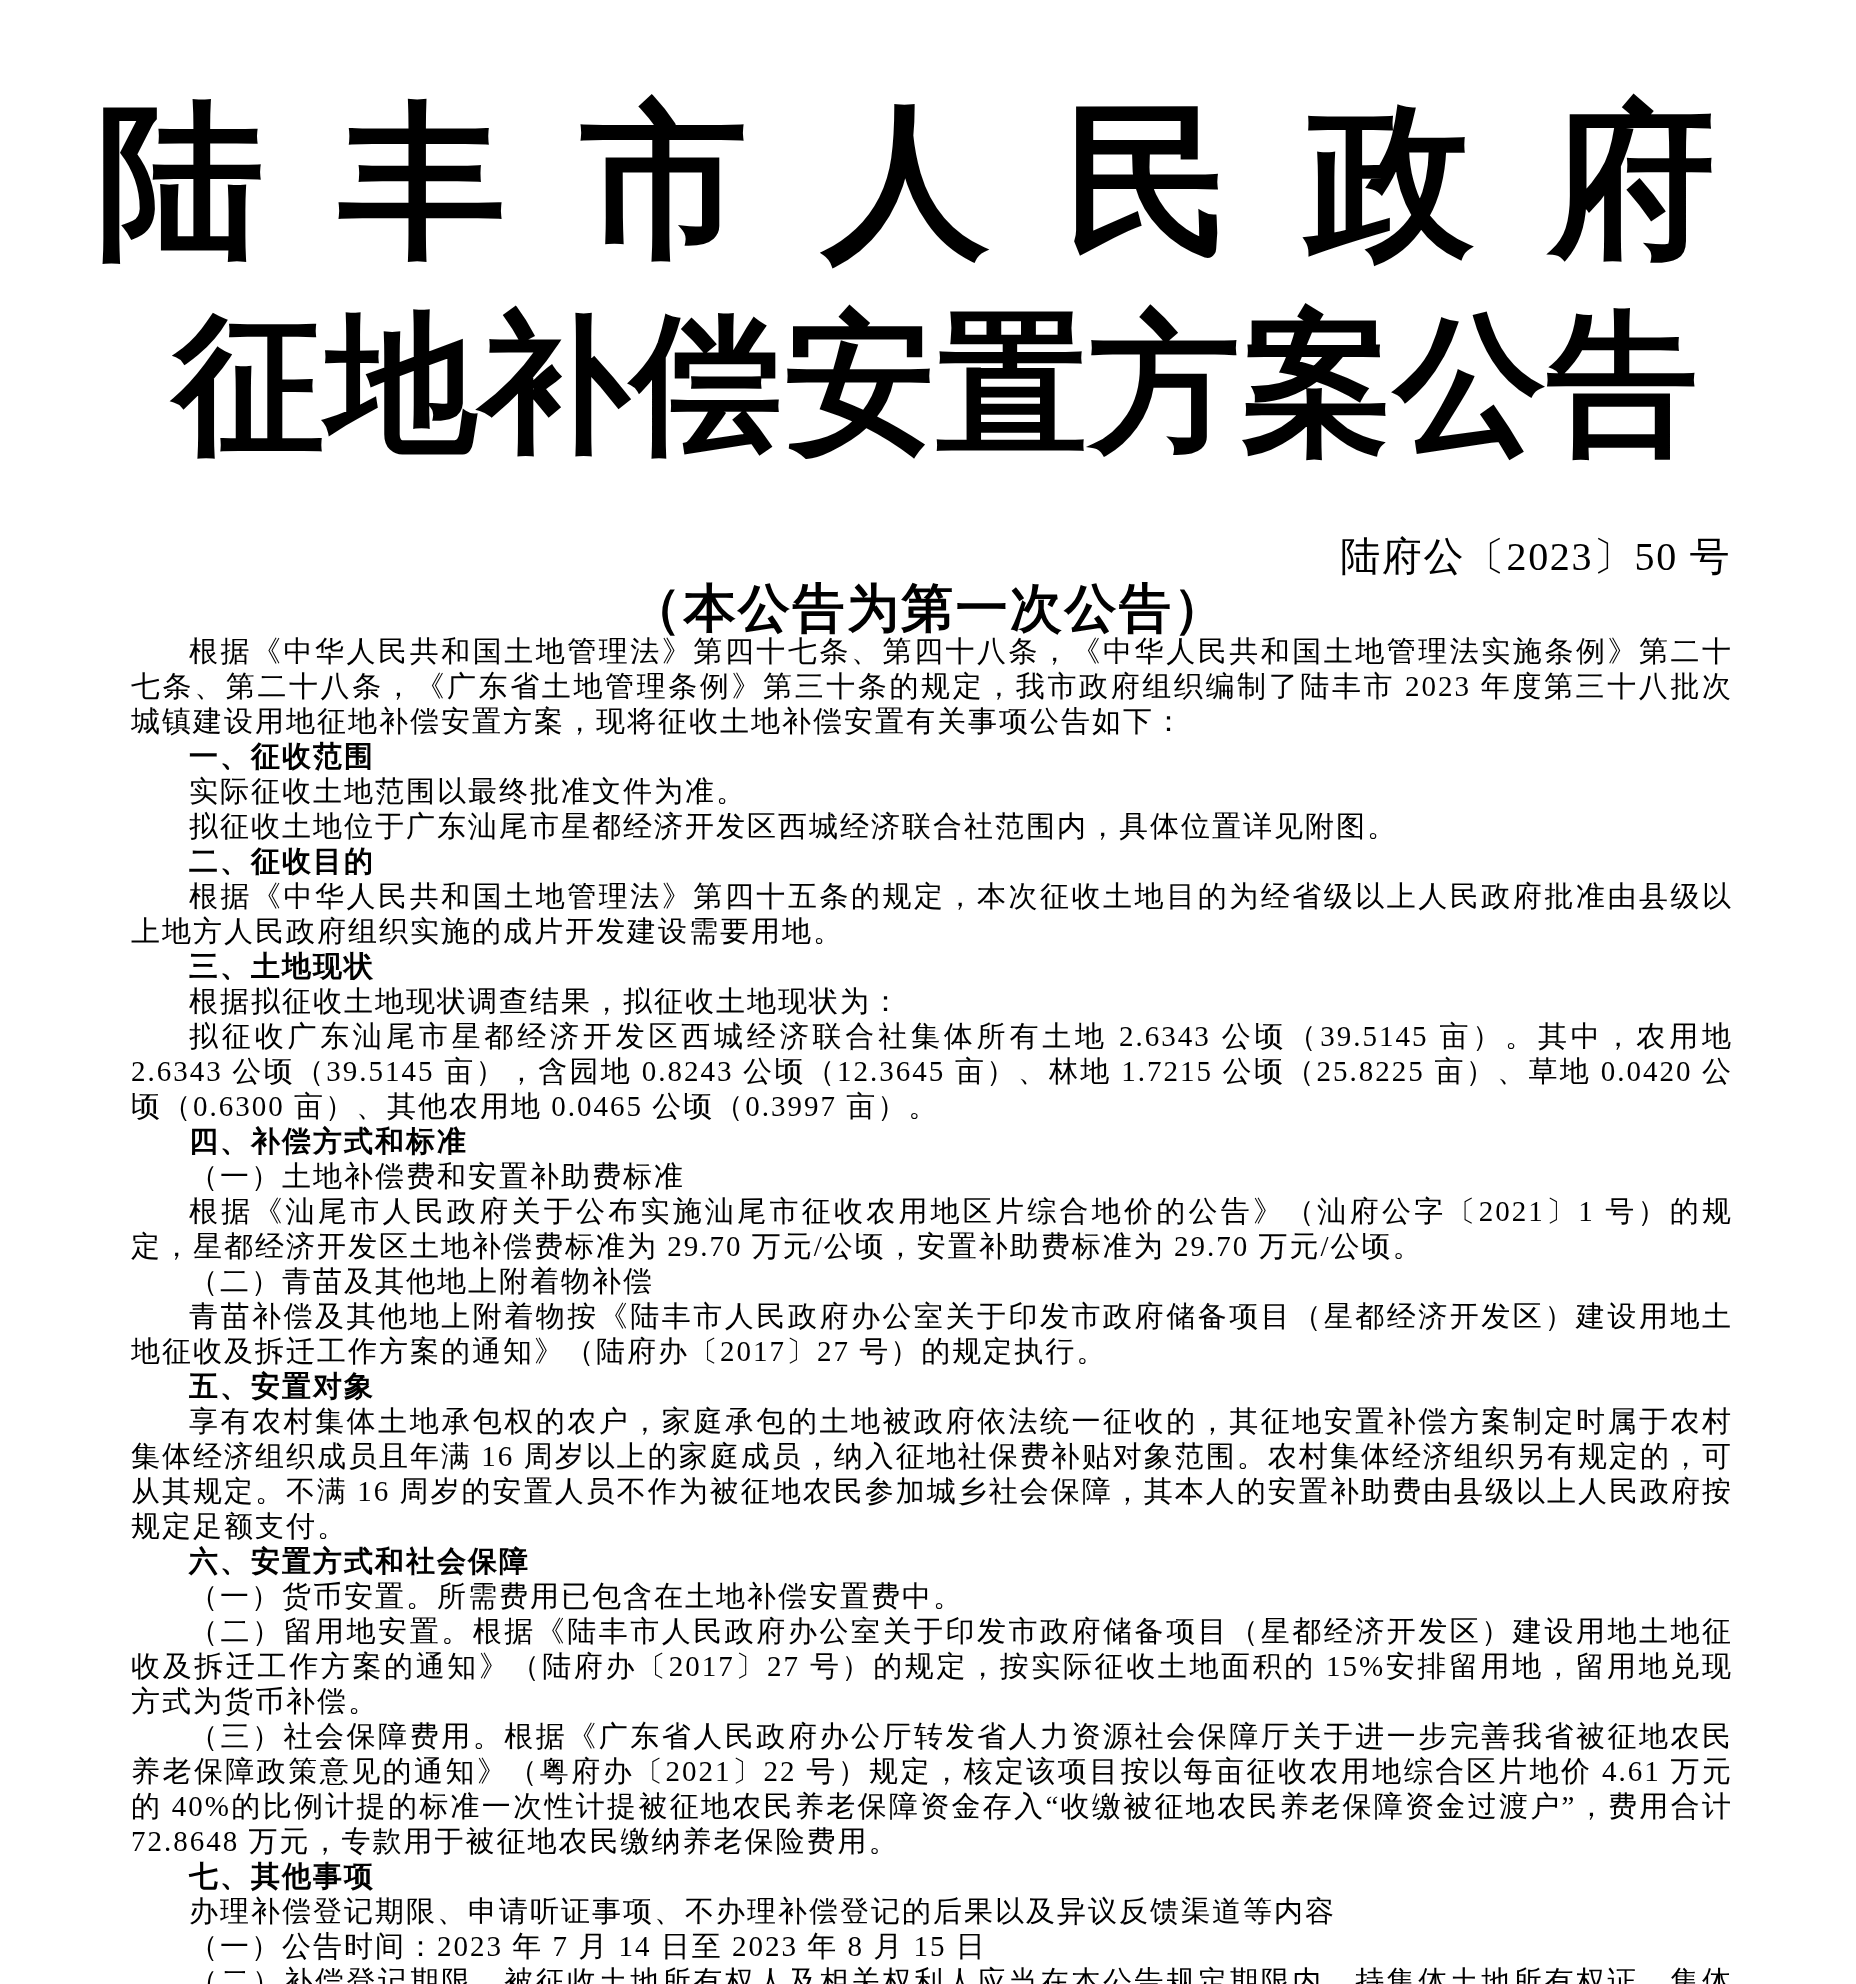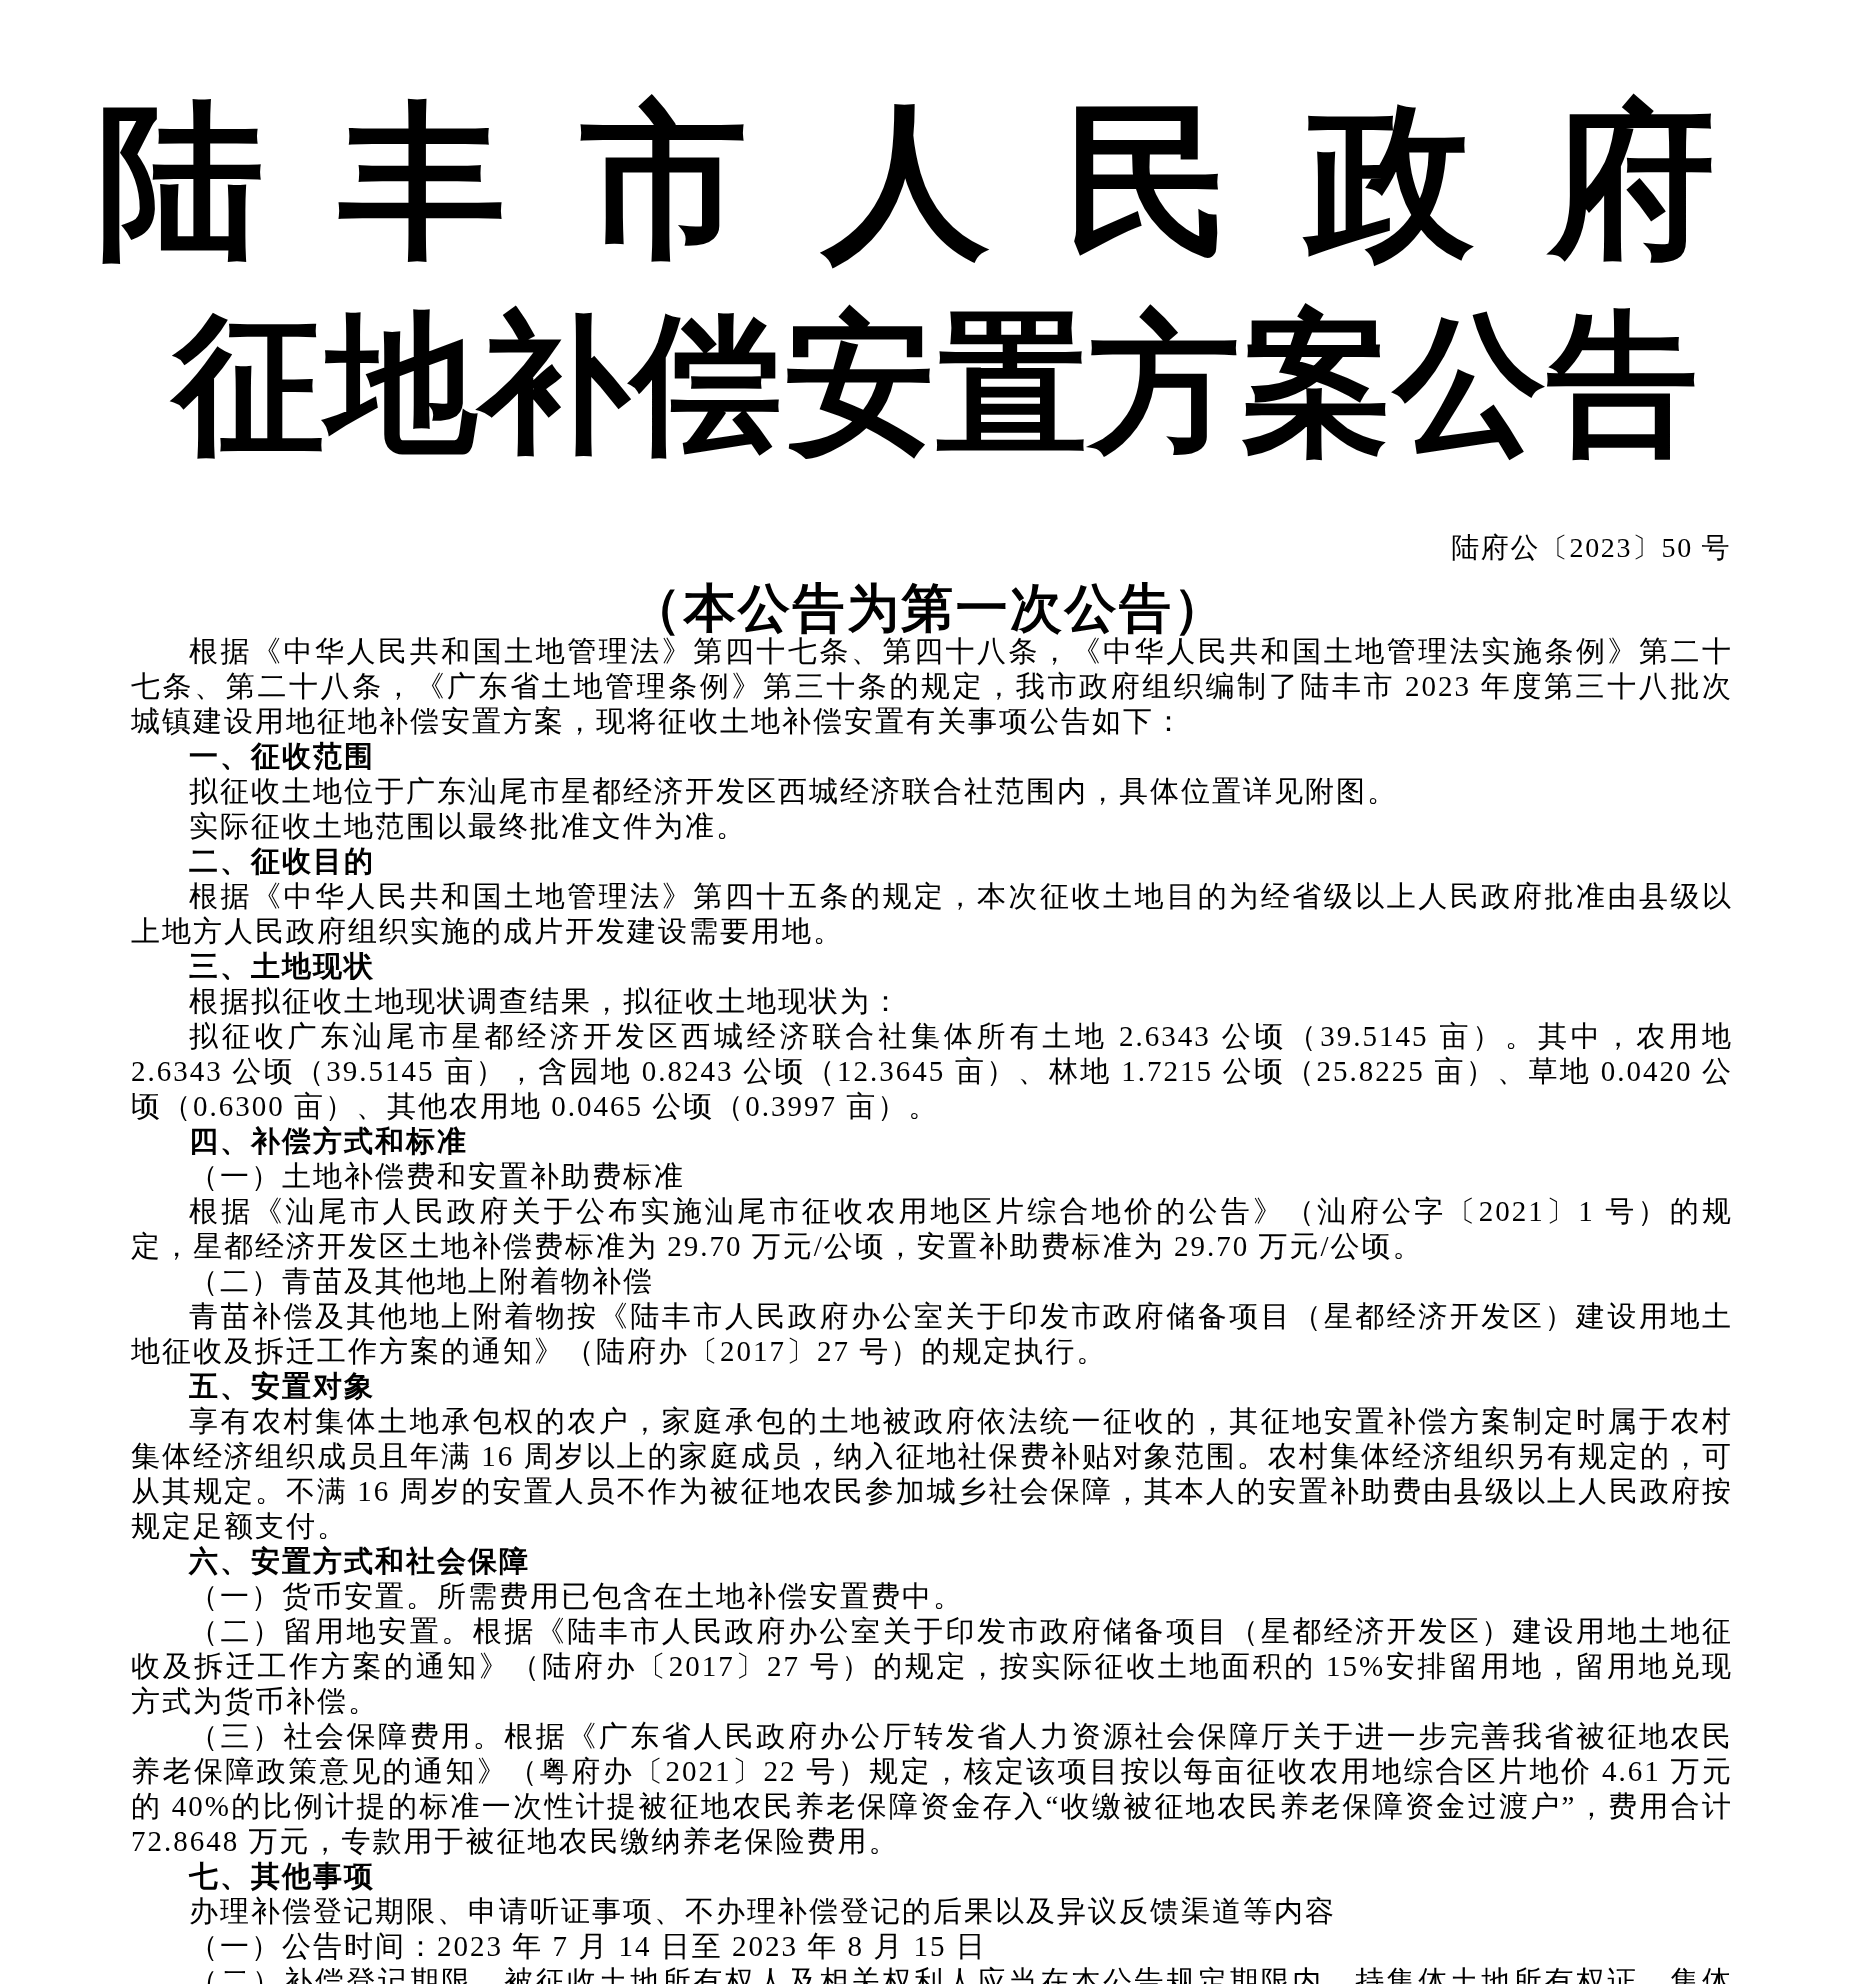--- a/index.html
+++ b/index.html
@@ -42,21 +42,21 @@
     line-height: 1.15;
     font-weight: 900;
     letter-spacing: 1.6px;
     white-space: nowrap;
     padding-left: 8px;
   }
   .doc-number {
     position: absolute;
     top: 529px;
     right: 126px;
-    font-size: 28px;
+    font-size: 40px;
     letter-spacing: 1.6px;
     white-space: nowrap;
   }
   .subtitle {
     position: absolute;
     top: 574px;
     left: 0;
     width: 100%;
     text-align: center;
     font-size: 52px;
@@ -91,22 +91,22 @@
   <h1 class="title-line1">陆丰市人民政府</h1>
   <h1 class="title-line2">征地补偿安置方案公告</h1>
 
   <div class="doc-number">陆府公〔2023〕50 号</div>
 
   <div class="subtitle">（本公告为第一次公告）</div>
 
   <main class="doc-body">
       <p class="para">根据《中华人民共和国土地管理法》第四十七条、第四十八条，《中华人民共和国土地管理法实施条例》第二十七条、第二十八条，《广东省土地管理条例》第三十条的规定，我市政府组织编制了陆丰市 2023 年度第三十八批次城镇建设用地征地补偿安置方案，现将征收土地补偿安置有关事项公告如下：</p>
       <p class="heading">一、征收范围</p>
+      <p class="para">实际征收土地范围以最终批准文件为准。</p>
       <p class="para">拟征收土地位于广东汕尾市星都经济开发区西城经济联合社范围内，具体位置详见附图。</p>
-      <p class="para">实际征收土地范围以最终批准文件为准。</p>
       <p class="heading">二、征收目的</p>
       <p class="para">根据《中华人民共和国土地管理法》第四十五条的规定，本次征收土地目的为经省级以上人民政府批准由县级以上地方人民政府组织实施的成片开发建设需要用地。</p>
       <p class="heading">三、土地现状</p>
       <p class="para">根据拟征收土地现状调查结果，拟征收土地现状为：</p>
       <p class="para">拟征收广东汕尾市星都经济开发区西城经济联合社集体所有土地 2.6343 公顷（39.5145 亩）。其中，农用地 2.6343 公顷（39.5145 亩），含园地 0.8243 公顷（12.3645 亩）、林地 1.7215 公顷（25.8225 亩）、草地 0.0420 公顷（0.6300 亩）、其他农用地 0.0465 公顷（0.3997 亩）。</p>
       <p class="heading">四、补偿方式和标准</p>
       <p class="para">（一）土地补偿费和安置补助费标准</p>
       <p class="para">根据《汕尾市人民政府关于公布实施汕尾市征收农用地区片综合地价的公告》（汕府公字〔2021〕1 号）的规定，星都经济开发区土地补偿费标准为 29.70 万元/公顷，安置补助费标准为 29.70 万元/公顷。</p>
       <p class="para">（二）青苗及其他地上附着物补偿</p>
       <p class="para">青苗补偿及其他地上附着物按《陆丰市人民政府办公室关于印发市政府储备项目（星都经济开发区）建设用地土地征收及拆迁工作方案的通知》（陆府办〔2017〕27 号）的规定执行。</p>

